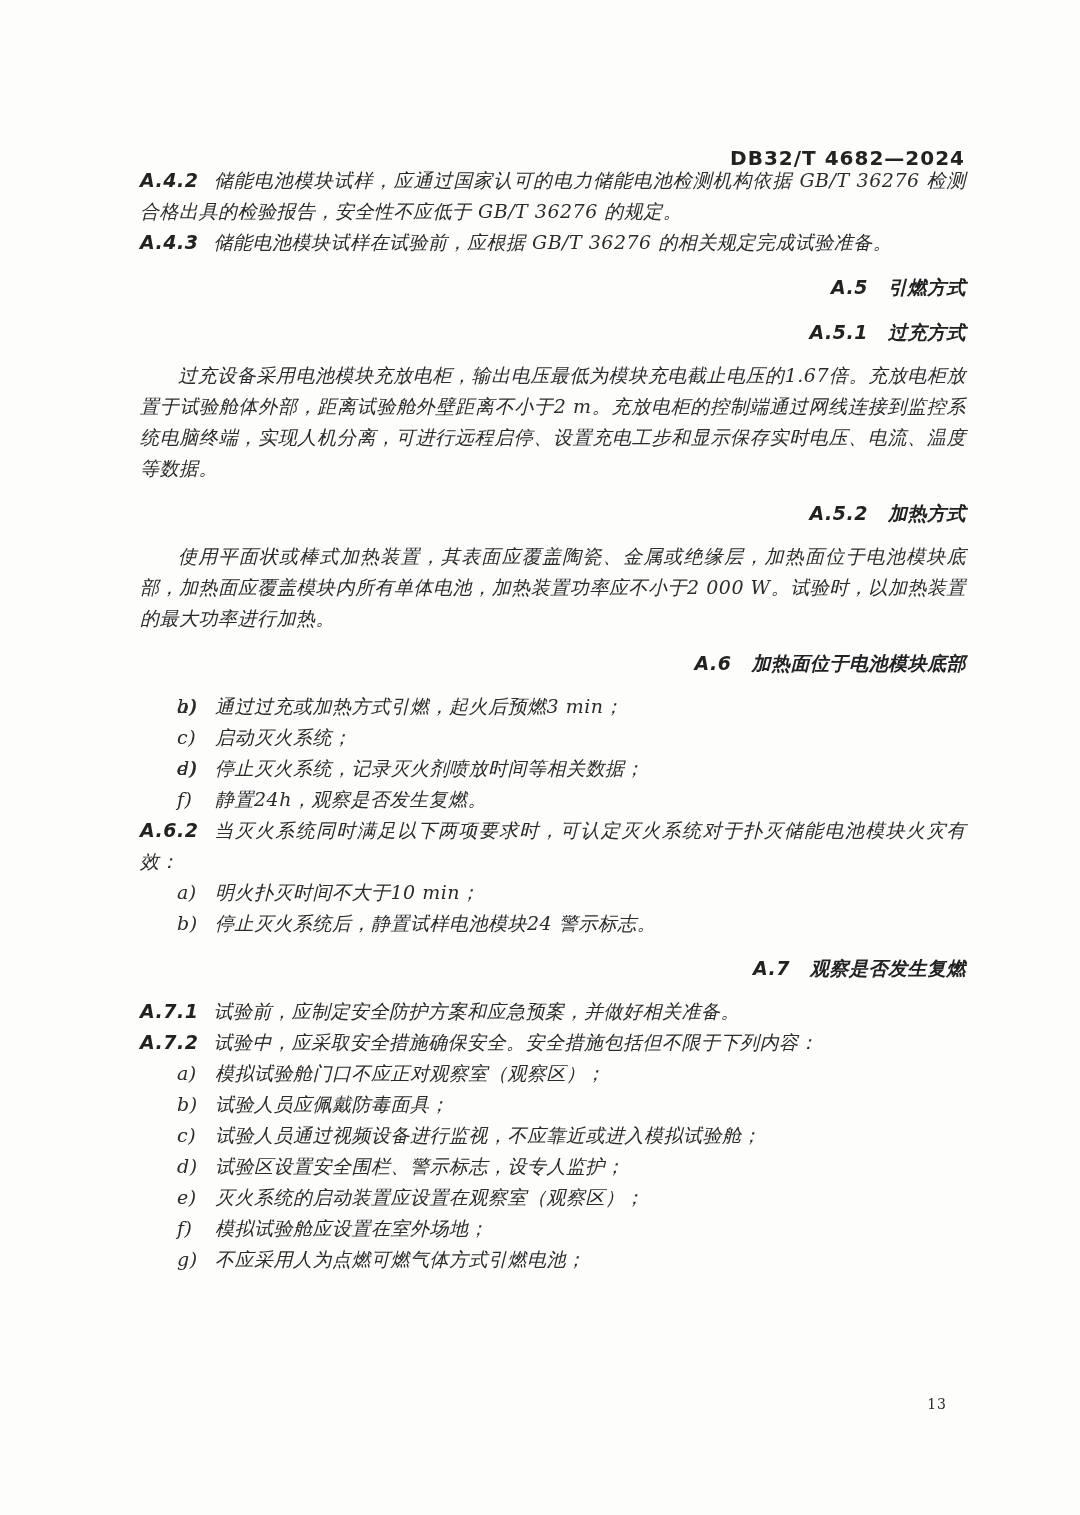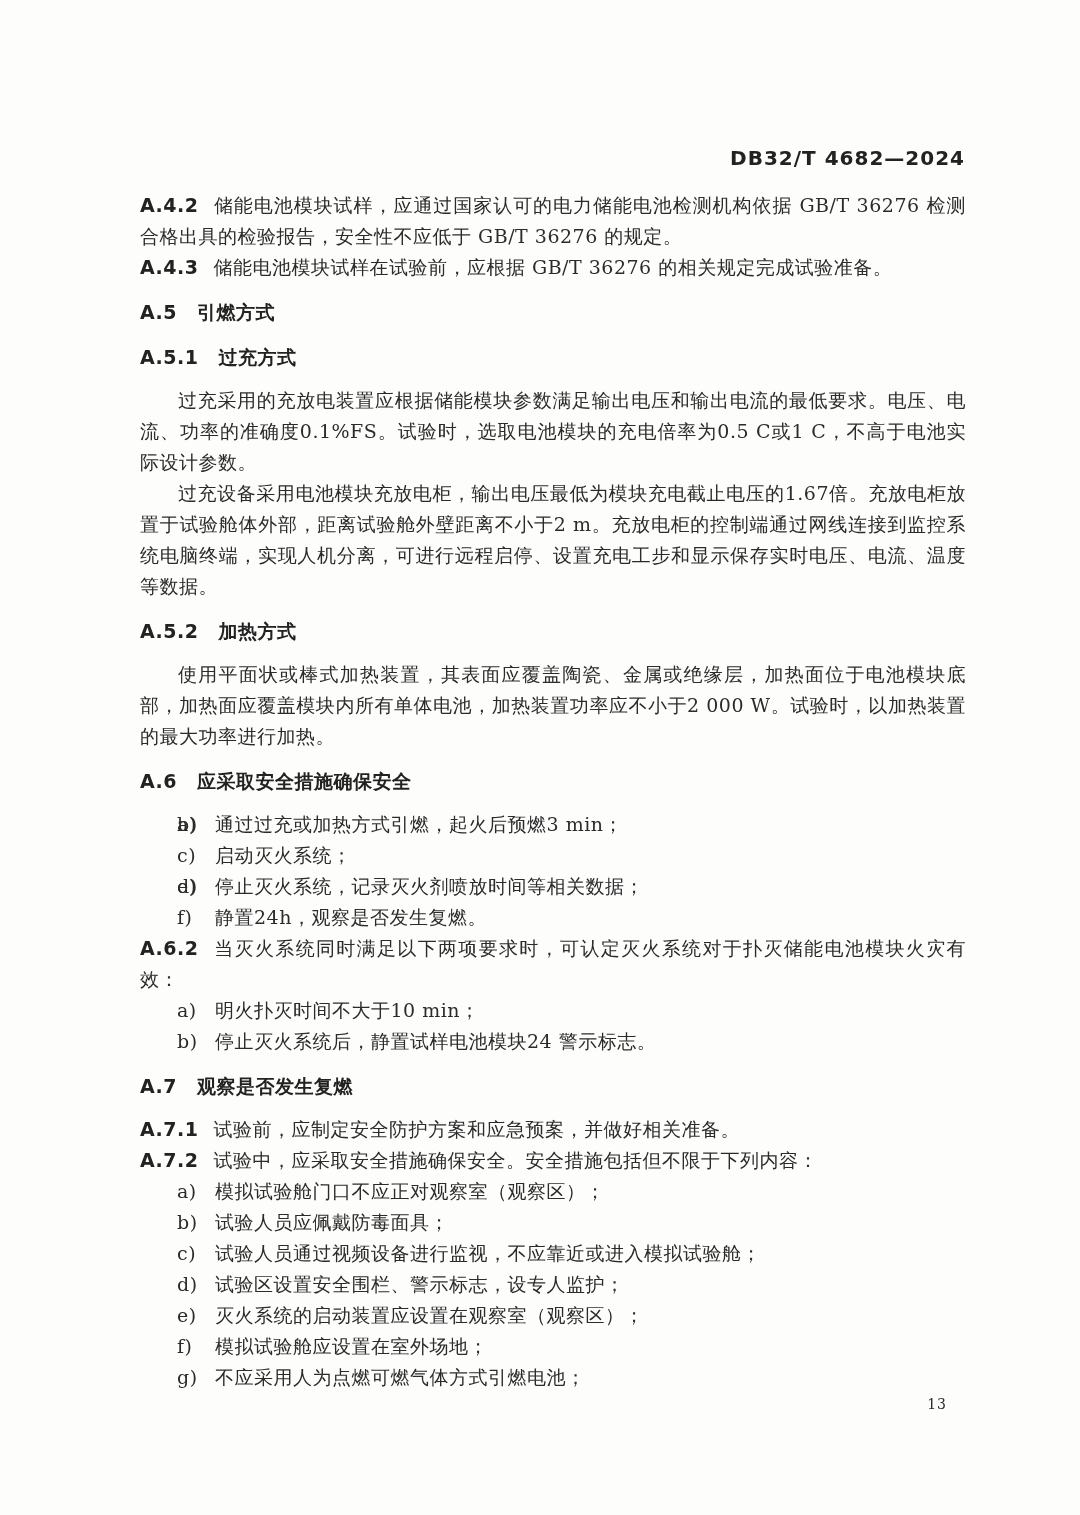--- a/index.html
+++ b/index.html
@@ -18,44 +18,45 @@
     top: 146px;
     right: 115px;
     font-family: "DejaVu Sans", "Liberation Sans", sans-serif;
     font-weight: bold;
     font-size: 20px;
     letter-spacing: 1px;
     color: #222;
   }
   .content {
     position: absolute;
-    top: 190px;
+    top: 165px;
     left: 140px;
     width: 826px;
+    font-style: italic;
   }
   .block {
     font-size: 19px;
     line-height: 31px;
     margin: 0;
     text-align: justify;
     letter-spacing: 0.5px;
   }
   .clause .num,
   .h .num {
     font-family: "DejaVu Sans", "Liberation Sans", sans-serif;
     font-weight: bold;
     letter-spacing: 0.5px;
     margin-right: 15px;
     color: #222;
   }
   .h {
     font-family: "DejaVu Sans", "Liberation Sans", sans-serif;
     font-weight: bold;
     margin: 14px 0 12px 0;
-    text-align: left;
+    text-align: right;
     color: #222;
   }
   .h .num { margin-right: 20px; }
   .para { text-indent: 2em; }
   .list-item {
     position: relative;
     padding-left: 75px;
   }
   .list-item .label {
     position: absolute;
@@ -78,25 +79,24 @@
 <div class="page">
   <header class="page-header">
     <span>DB32/T 4682—2024</span>
   </header>
 
   <main class="content" id="content">
       <p class="block clause"><span class="num">A.4.2</span><span class="txt">储能电池模块试样，应通过国家认可的电力储能电池检测机构依据 GB/T 36276 检测合格出具的检验报告，安全性不应低于 GB/T 36276 的规定。</span></p>
       <p class="block clause"><span class="num">A.4.3</span><span class="txt">储能电池模块试样在试验前，应根据 GB/T 36276 的相关规定完成试验准备。</span></p>
       <p class="block h"><span class="num">A.5</span><span class="htxt">引燃方式</span></p>
       <p class="block h"><span class="num">A.5.1</span><span class="htxt">过充方式</span></p>
-      <p class="block para">过充采用的充放电装置应根据储能模块参数满足输出电压和输出电流的最低要求。电压、电流、功率的准确度0.1%FS。试验时，选取电池模块的充电倍率为0.5 C或1 C，不高于电池实际设计参数。</p>
       <p class="block para">过充设备采用电池模块充放电柜，输出电压最低为模块充电截止电压的1.67倍。充放电柜放置于试验舱体外部，距离试验舱外壁距离不小于2 m。充放电柜的控制端通过网线连接到监控系统电脑终端，实现人机分离，可进行远程启停、设置充电工步和显示保存实时电压、电流、温度等数据。</p>
       <p class="block h"><span class="num">A.5.2</span><span class="htxt">加热方式</span></p>
       <p class="block para">使用平面状或棒式加热装置，其表面应覆盖陶瓷、金属或绝缘层，加热面位于电池模块底部，加热面应覆盖模块内所有单体电池，加热装置功率应不小于2 000 W。试验时，以加热装置的最大功率进行加热。</p>
-      <p class="block h"><span class="num">A.6</span><span class="htxt">应采取安全措施确保安全</span></p>
+      <p class="block h"><span class="num">A.6</span><span class="htxt">加热面位于电池模块底部</span></p>
       <div class="block list-item"><span class="label">a)</span></div>
       <div class="block list-item"><span class="label">b)</span><span class="txt">通过过充或加热方式引燃，起火后预燃3 min；</span></div>
       <div class="block list-item"><span class="label">c)</span><span class="txt">启动灭火系统；</span></div>
       <div class="block list-item"><span class="label">d)</span></div>
       <div class="block list-item"><span class="label">e)</span><span class="txt">停止灭火系统，记录灭火剂喷放时间等相关数据；</span></div>
       <div class="block list-item"><span class="label">f)</span><span class="txt">静置24h，观察是否发生复燃。</span></div>
       <p class="block clause"><span class="num">A.6.2</span><span class="txt">当灭火系统同时满足以下两项要求时，可认定灭火系统对于扑灭储能电池模块火灾有效：</span></p>
       <div class="block list-item"><span class="label">a)</span><span class="txt">明火扑灭时间不大于10 min；</span></div>
       <div class="block list-item"><span class="label">b)</span><span class="txt">停止灭火系统后，静置试样电池模块24 警示标志。</span></div>
       <p class="block h"><span class="num">A.7</span><span class="htxt">观察是否发生复燃</span></p>

